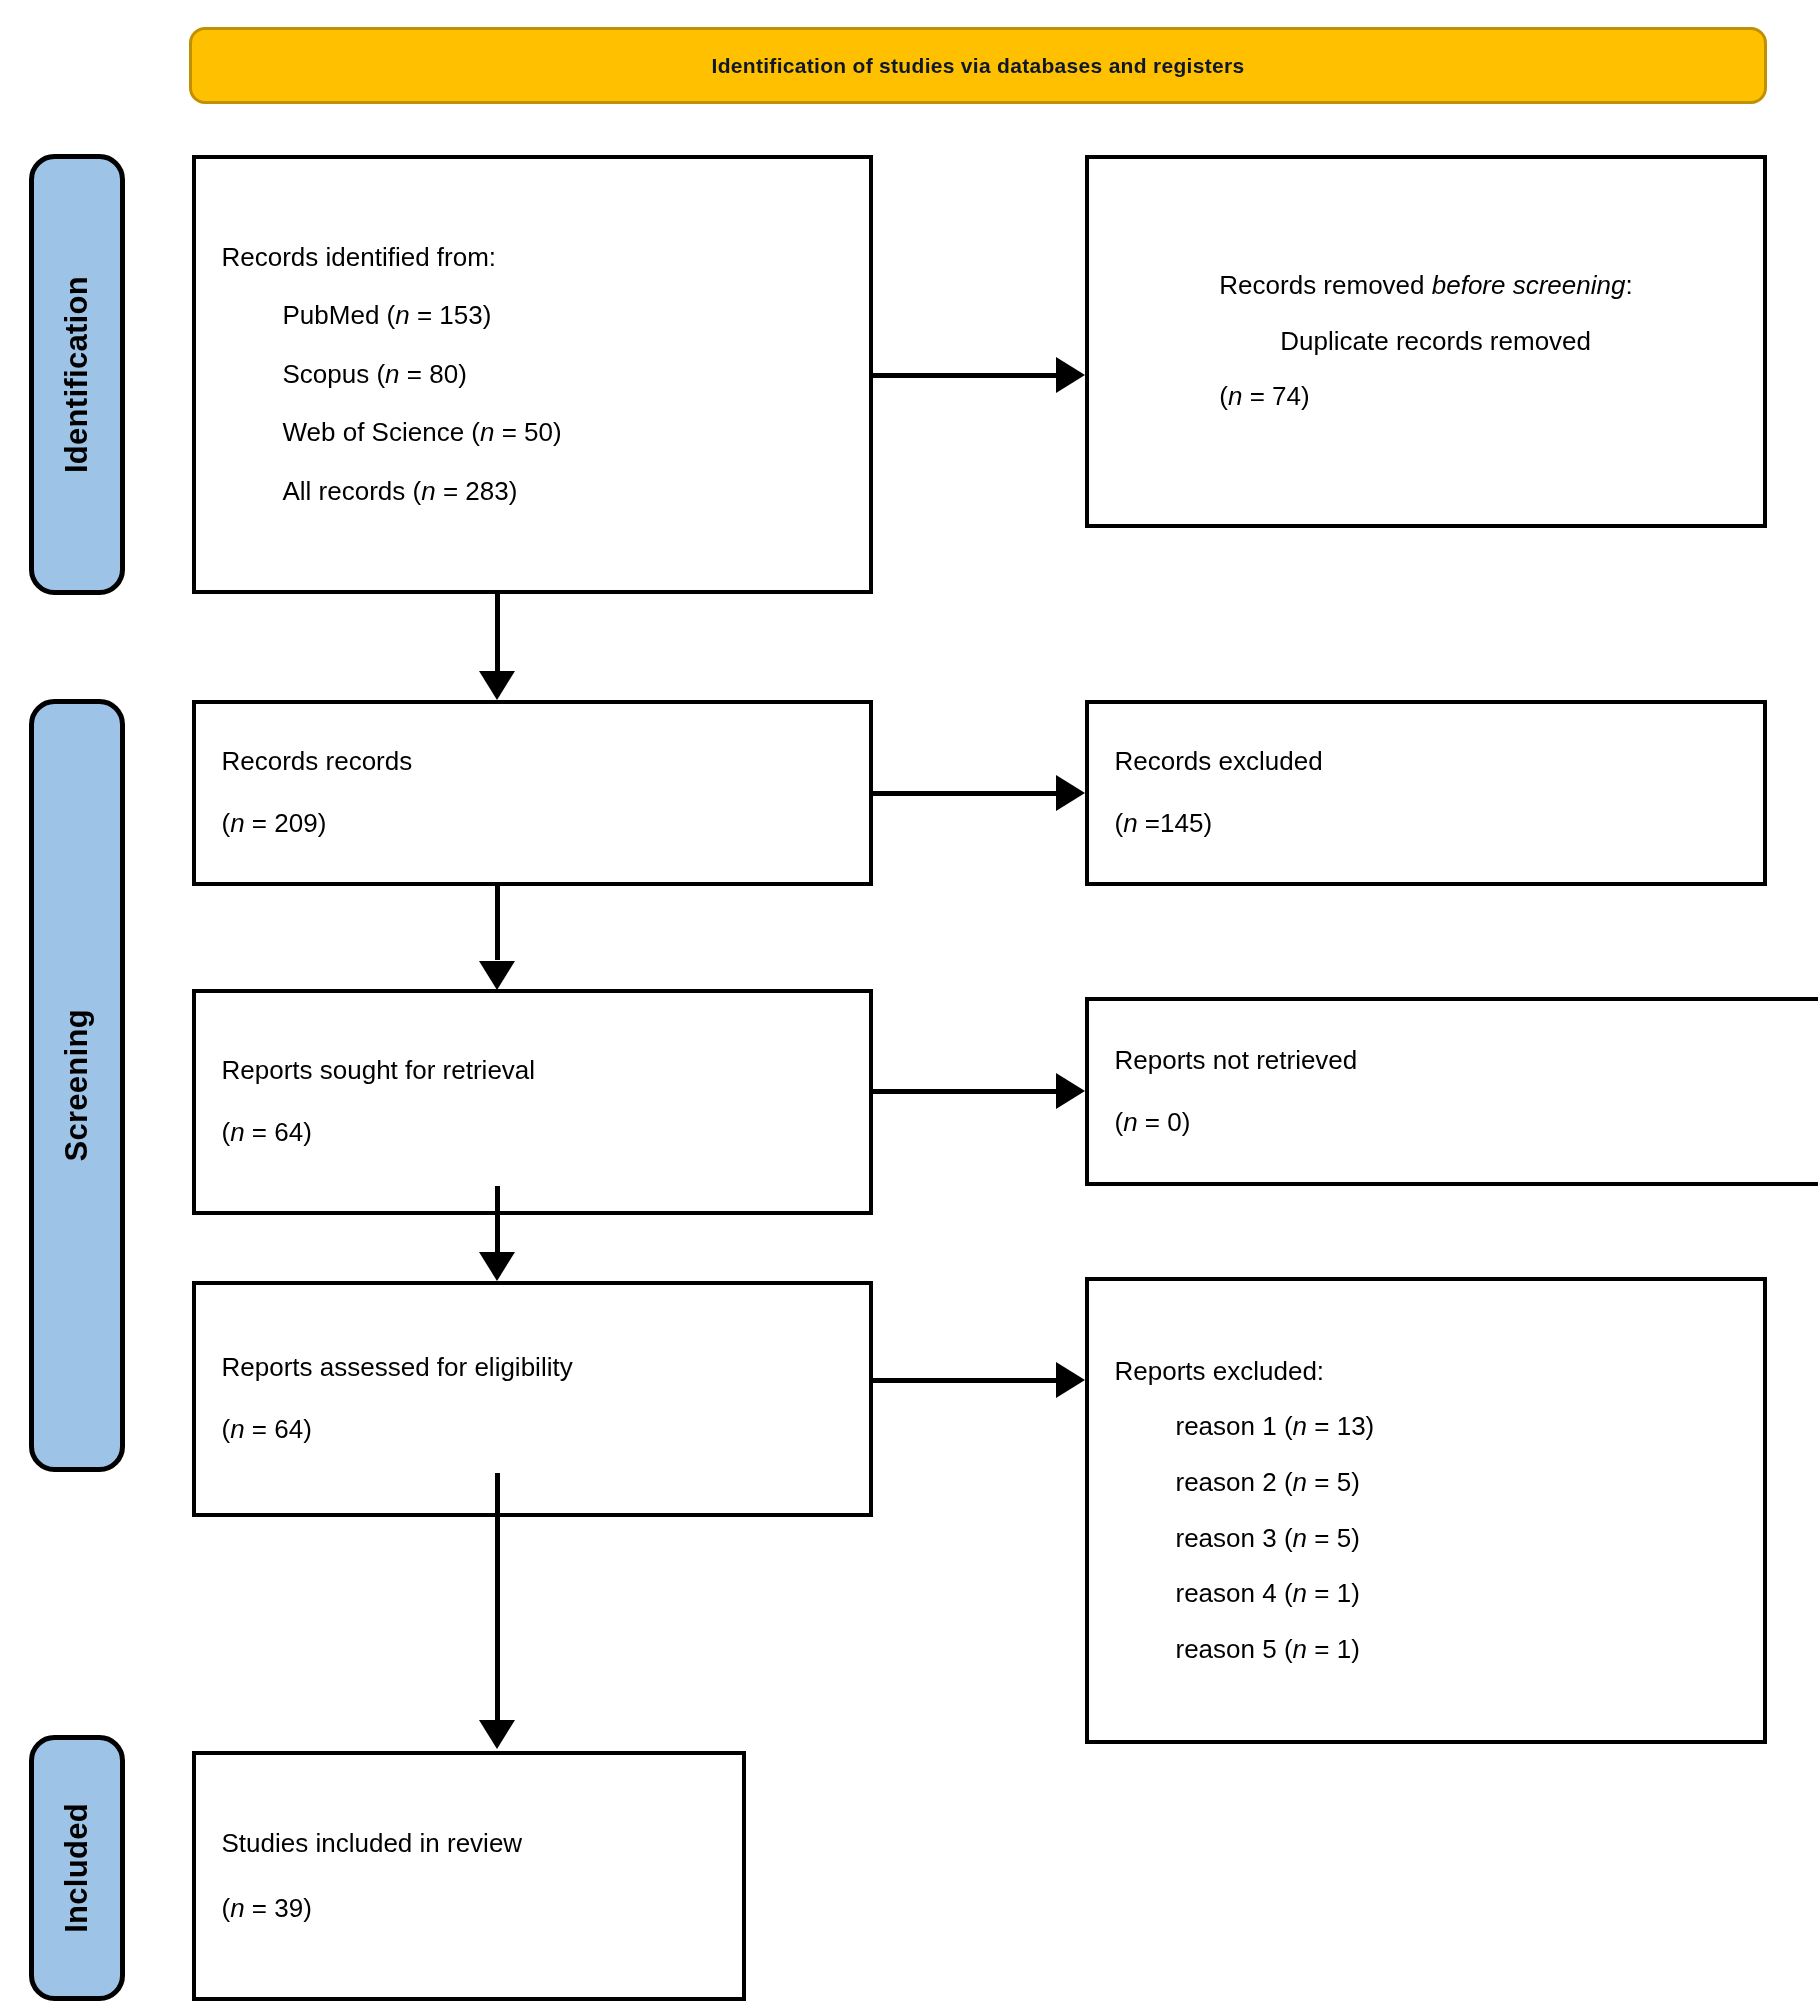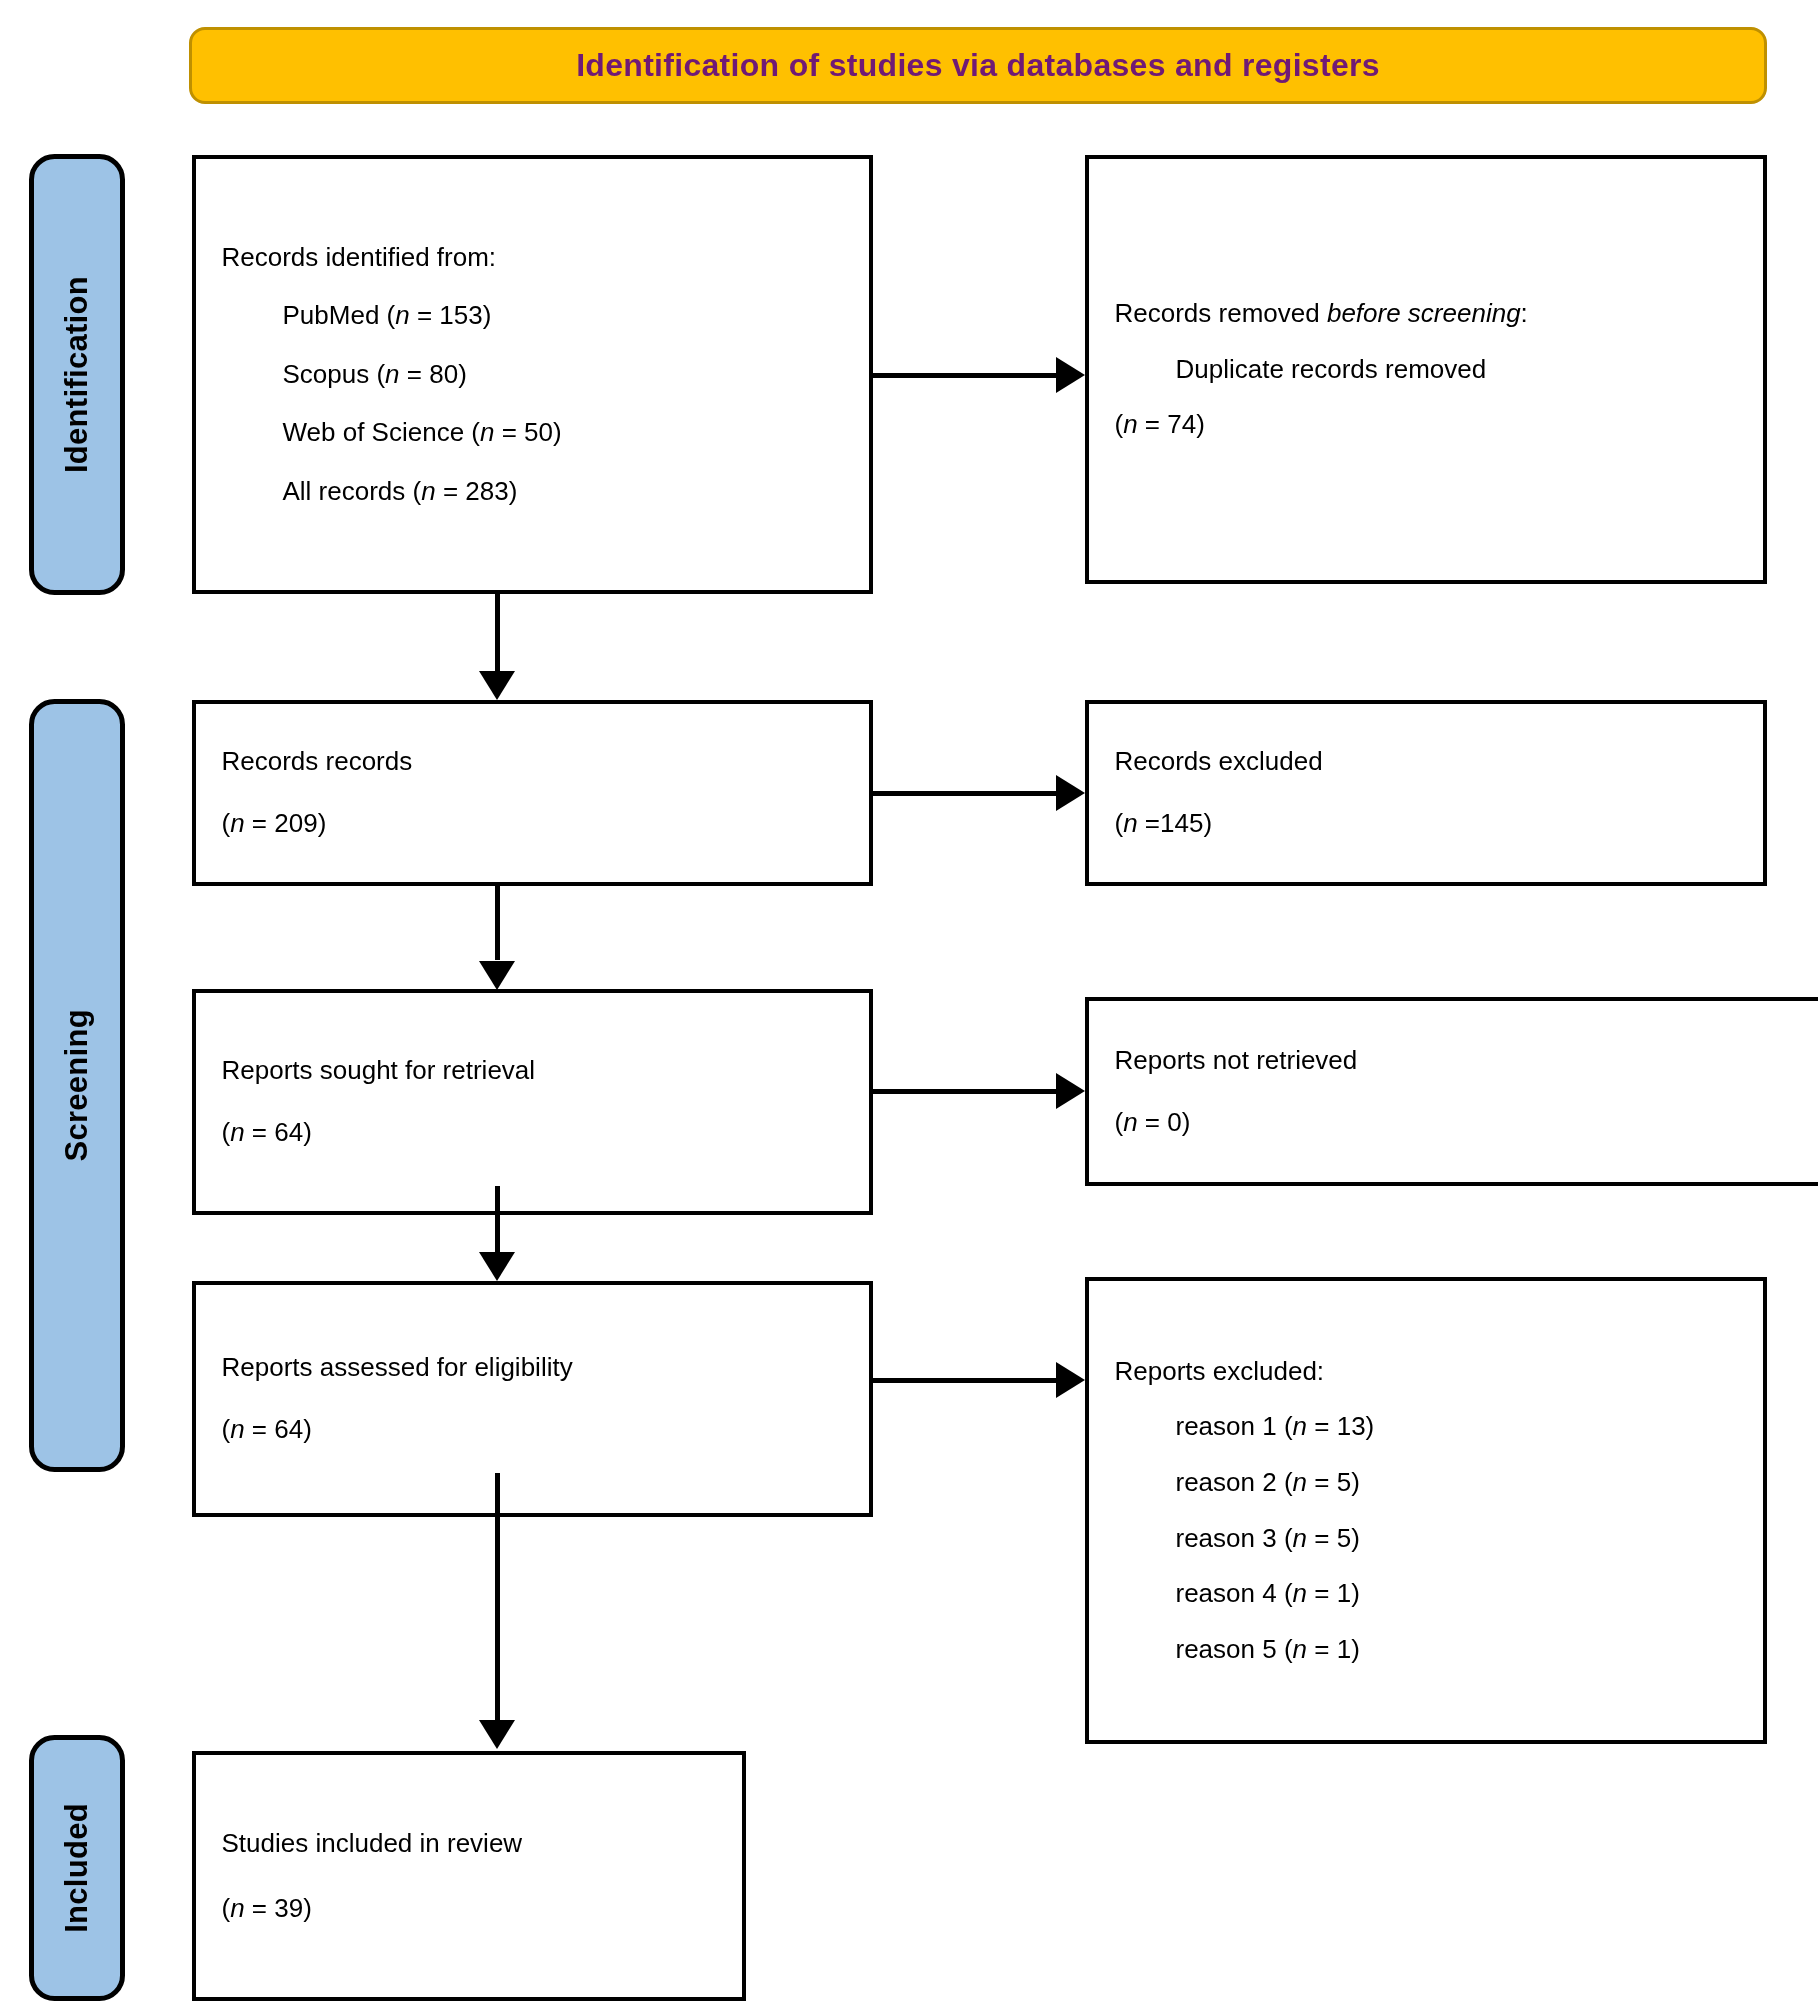--- a/index.html
+++ b/index.html
@@ -28,23 +28,23 @@
     height: 77px;
     background: #FFC000;
     border: 3.7px solid #BF9000;
     border-radius: 16px;
     box-sizing: border-box;
     display: flex;
     align-items: center;
     justify-content: center;
   }
   .banner-text {
-    font-size: 32px;
+    font-size: 21px;
     font-weight: bold;
-    color: #701a75;
+    color: #0f172a;
     letter-spacing: 0.3px;
     text-align: center;
     line-height: 1.1;
   }
 
   
   .stage-label {
     position: absolute;
     background: #9DC3E6;
     border: 5.3px solid #000000;
@@ -90,21 +90,21 @@
   .flow-box .line.indent {
     padding-left: 61px;
   }
   .flow-box .line em,
   .banner em {
     font-style: italic;
   }
 
   
   #box-identified   { left: 192px;  top: 155px;  width: 681px; height: 439px; }
-  #box-removed      { left: 1085px; top: 155px;  width: 682px; height: 429px; }
+  #box-removed      { left: 1085px; top: 155px;  width: 682px; height: 373px; align-items: center; }
   #box-screened     { left: 192px;  top: 700px; width: 681px; height: 186px; }
   #box-excluded     { left: 1085px; top: 700px; width: 682px; height: 186px; }
   #box-sought       { left: 192px;  top: 989px; width: 681px; height: 226px; }
   #box-notretrieved { left: 1085px; top: 997px; width: 748px; height: 189px; }
   #box-assessed     { left: 192px;  top: 1281px; width: 681px; height: 236px; }
   #box-repexcluded  { left: 1085px; top: 1277px; width: 682px; height: 467px; }
   #box-included     { left: 192px;  top: 1751px; width: 554px; height: 250px; }
 
   #box-screened .lines,
   #box-excluded .lines,

